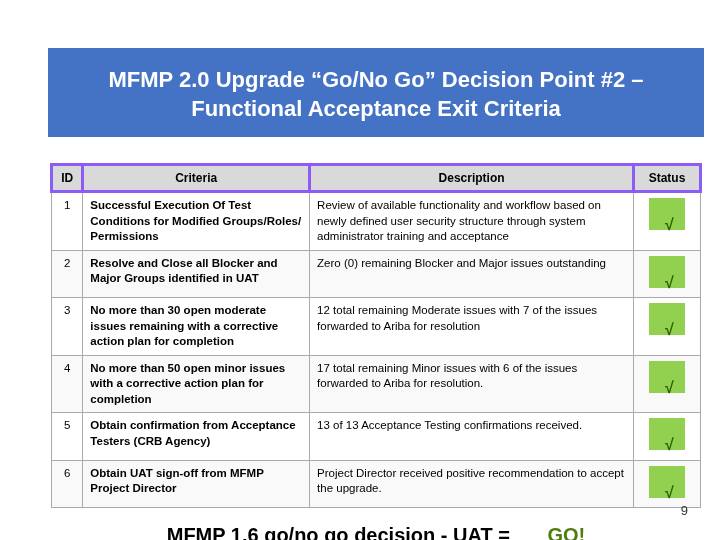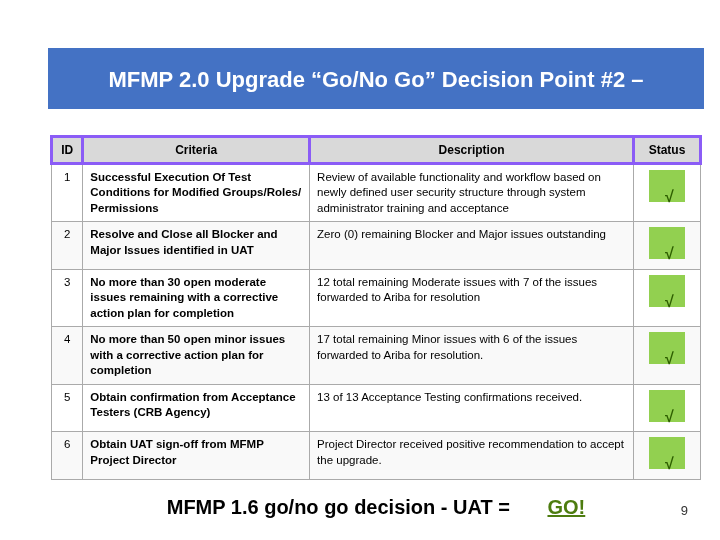--- a/index.html
+++ b/index.html
@@ -94,20 +94,21 @@
       font-size: 13px;
       color: #333;
     }
   </style>
 </head>
 <body>
 
 <div>
   <div class="header">
     <span>MFMP 2.0 Upgrade “Go/No Go” Decision Point #2 –</span><br>
+    <span>Functional Acceptance Exit Criteria</span>
   </div>
 </div>
 
 <div class="table-container">
   <table>
     <thead>
       <tr>
         <th>ID</th>
         <th>Criteria</th>
         <th>Description</th>
@@ -116,21 +117,21 @@
     </thead>
     <tbody id="table-body">
     <tr>
           <td class="td-id">1</td>
           <td class="td-criteria">Successful Execution Of Test Conditions for Modified Groups/Roles/ Permissions</td>
           <td class="td-description">Review of available functionality and workflow based on newly defined user security structure through system administrator training and acceptance</td>
           <td class="td-status"><span class="checkmark">√</span></td>
         </tr>
         <tr>
           <td class="td-id">2</td>
-          <td class="td-criteria">Resolve and Close all Blocker and Major Issues identified in UAT</td>
+          <td class="td-criteria">Resolve and Close all Blocker and Major Groups identified in UAT</td>
           <td class="td-description">Zero (0) remaining Blocker and Major issues outstanding</td>
           <td class="td-status"><span class="checkmark">√</span></td>
         </tr>
         <tr>
           <td class="td-id">3</td>
           <td class="td-criteria">No more than 30 open moderate issues remaining with a corrective action plan for completion</td>
           <td class="td-description">12 total remaining Moderate issues with 7 of the issues forwarded to Ariba for resolution</td>
           <td class="td-status"><span class="checkmark">√</span></td>
         </tr>
         <tr>

